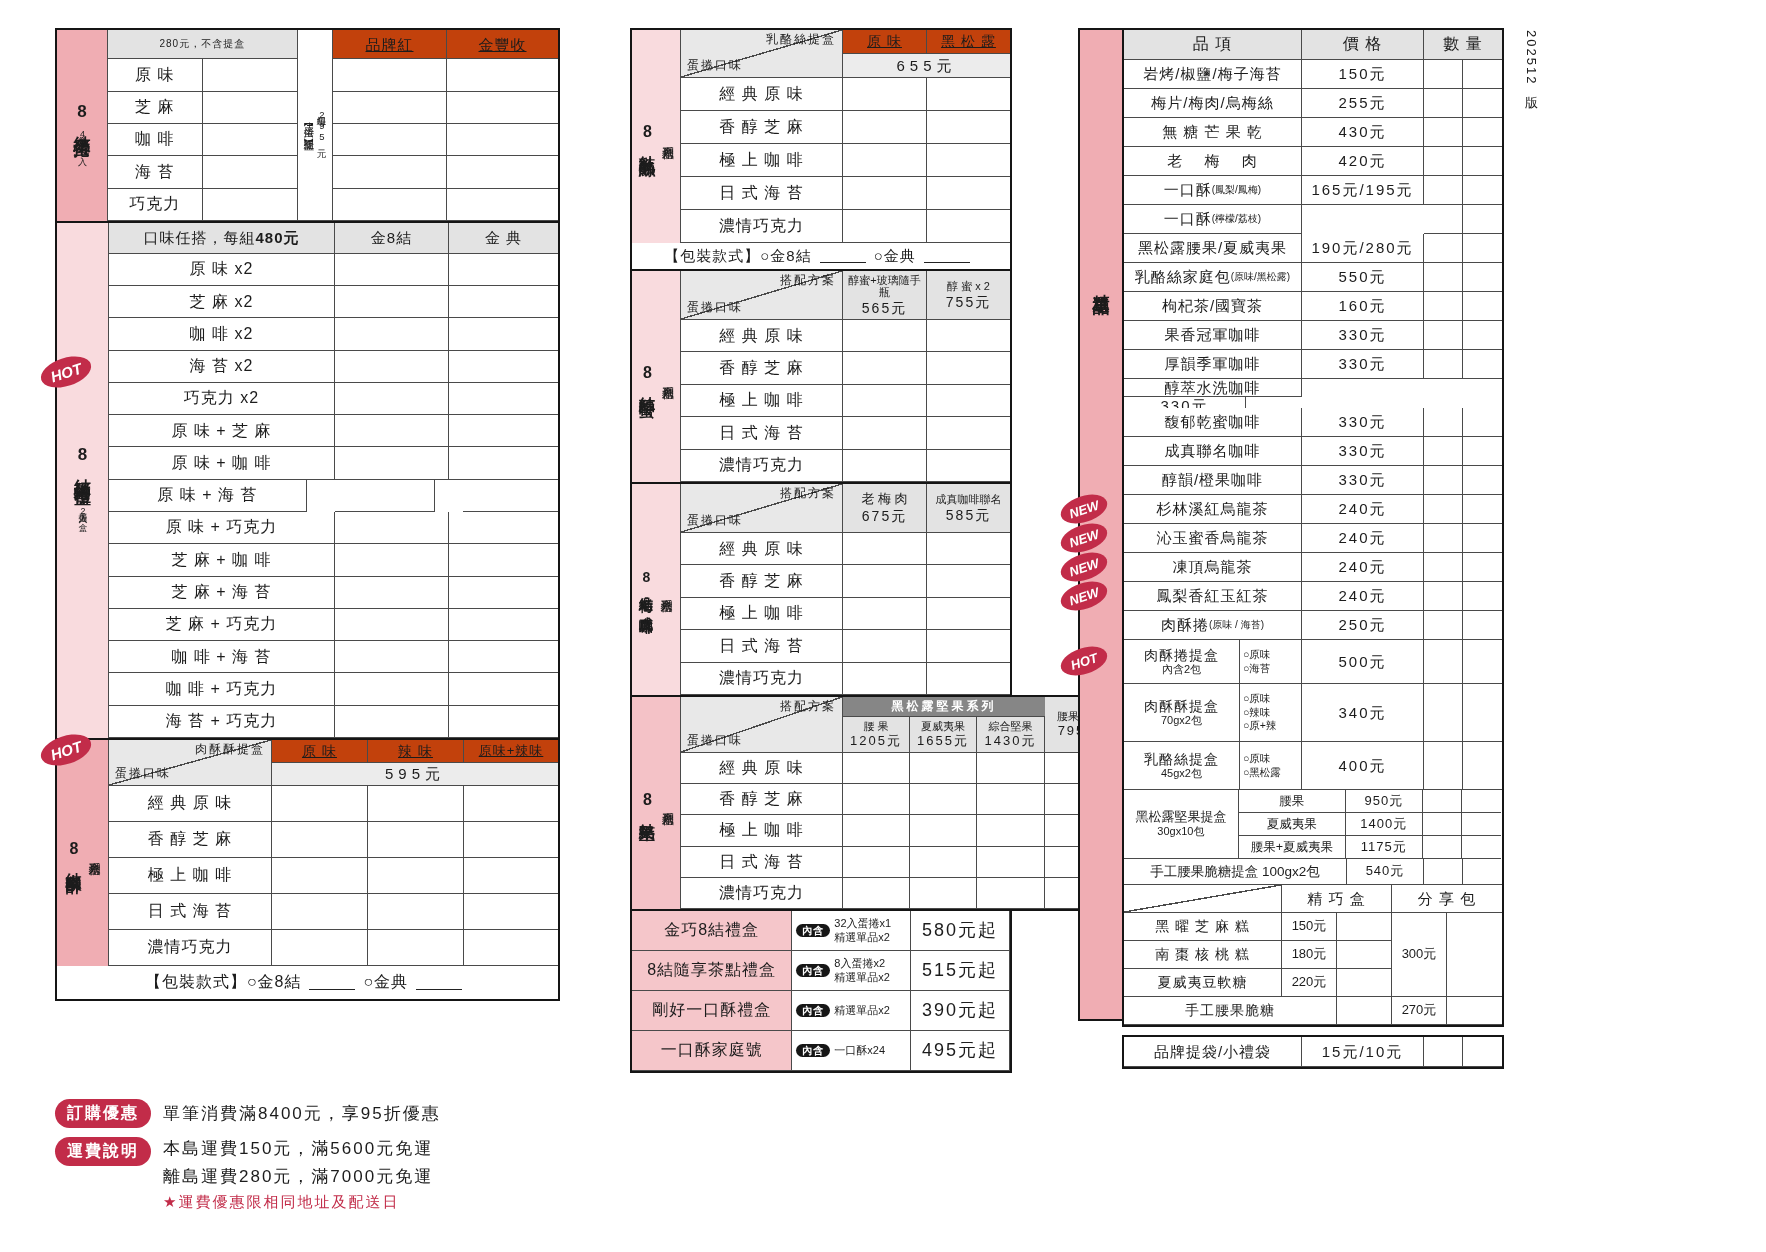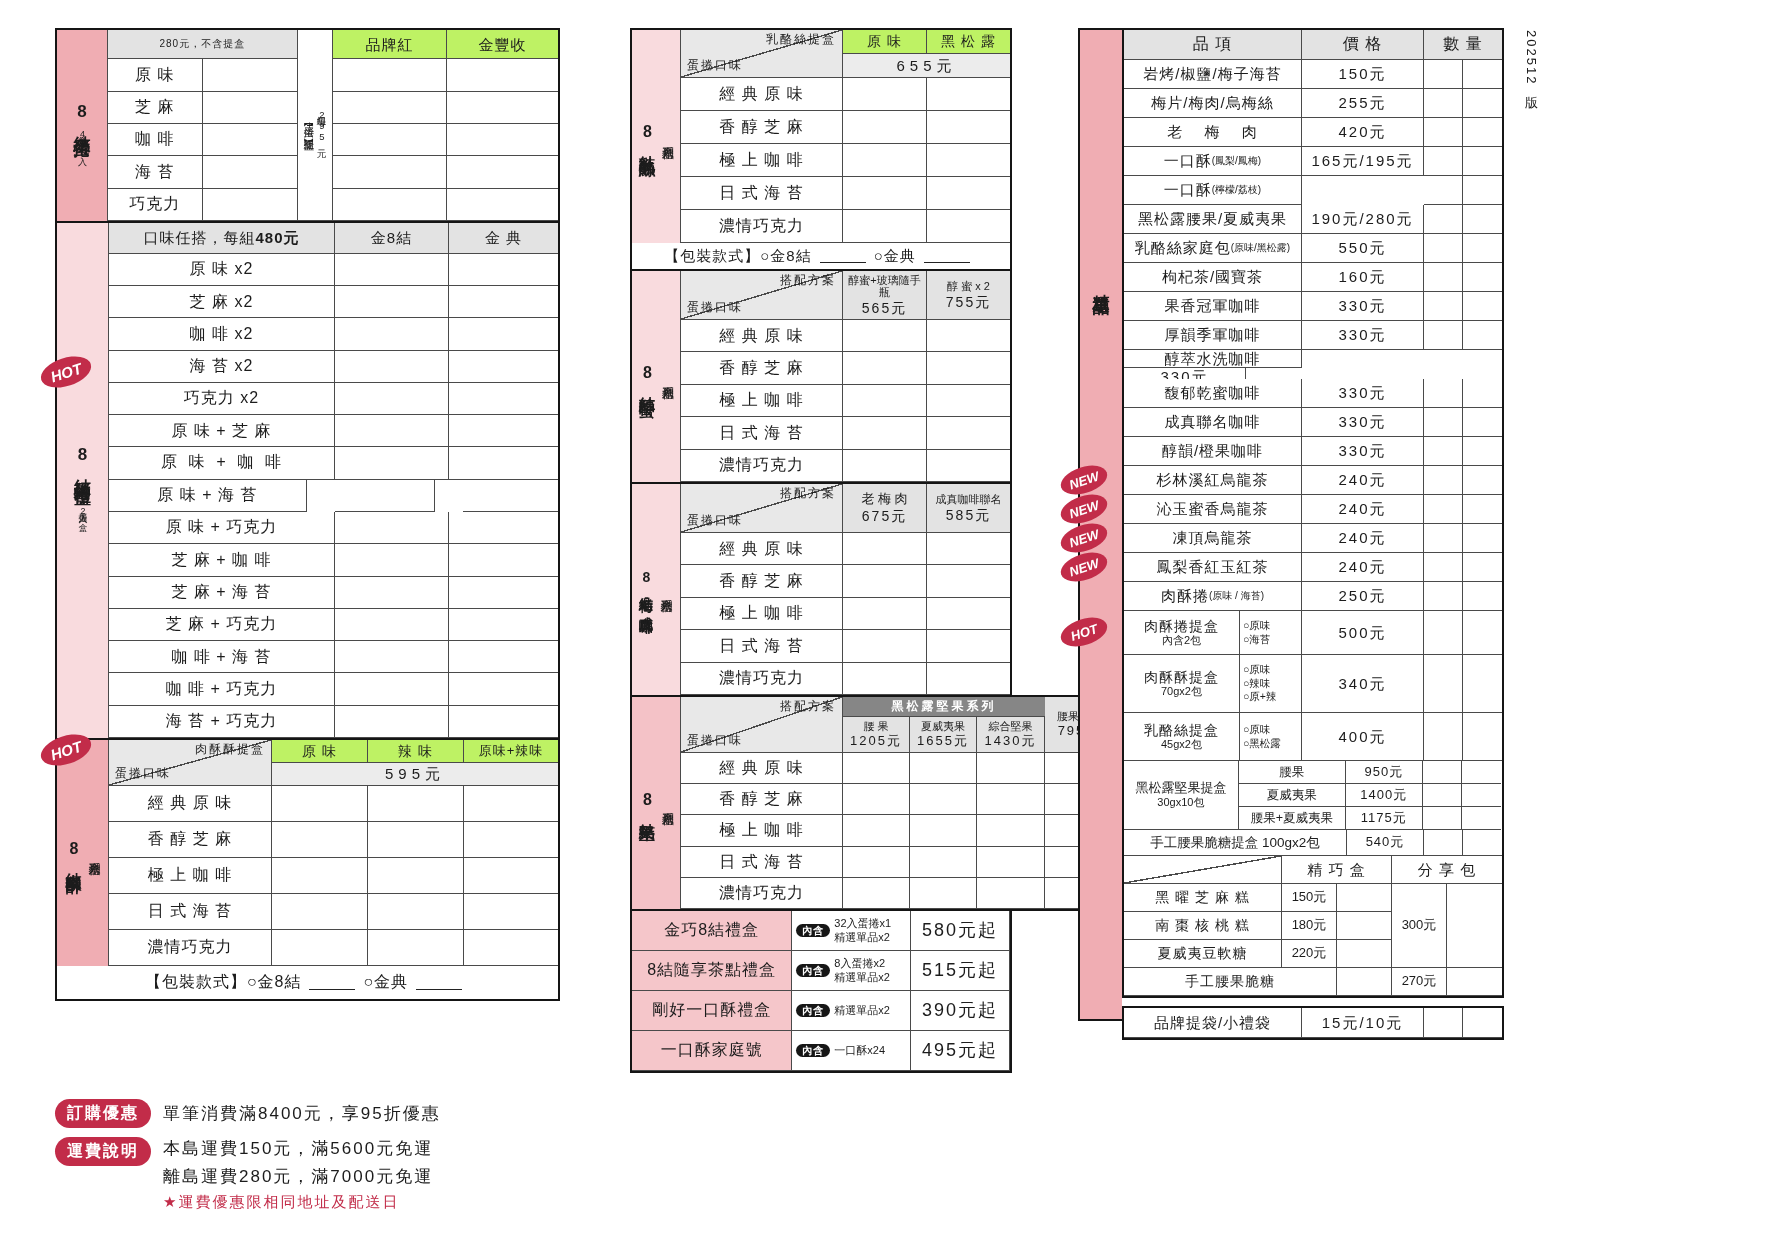--- a/index.html
+++ b/index.html
@@ -6,21 +6,21 @@
   #page{position:relative;width:1766px;height:1252px;background:#fff;
         font-family:"Liberation Sans","DejaVu Sans",sans-serif;color:#1c1c1c;overflow:hidden;}
   .tbl{border:2px solid #151515;background:#fff;box-sizing:border-box;display:flex;}
   .vcol{display:flex;flex-direction:column;}
   .rowc{display:flex;}
   .cell{box-sizing:border-box;display:flex;align-items:center;justify-content:center;
         border-right:1px solid #4a4a4a;border-bottom:1px solid #4a4a4a;background:#fff;
         font-size:16px;letter-spacing:1px;line-height:1.15;text-align:center;}
   .nbr{border-right:none!important;} .nbb{border-bottom:none!important;}
   .hdr{background:#e3e3e3;}
-  .hdr2{background:#bef264;}
+  .hdr2{background:#c2410c;text-decoration:underline;}
   .pricebar{background:#ececec;letter-spacing:5px;}
   .vtx{writing-mode:vertical-lr;text-orientation:upright;}
   .strip{background:#f0adb3;display:flex;flex-direction:column;align-items:center;
          border-right:1px solid #4a4a4a;box-sizing:border-box;justify-content:center;}
   .striplight{background:#f9dbde;}
   .stripmid{background:#f4c2c7;}
   .strip-main{font-weight:bold;font-size:17px;letter-spacing:2px;}
   .strip-tiny{font-size:9px;letter-spacing:0;}
   .diag{position:relative;background:#e8e8e8;
         background-image:linear-gradient(to bottom right,transparent calc(50% - 0.7px),#4a4a4a calc(50% - 0.7px),#4a4a4a calc(50% + 0.7px),transparent calc(50% + 0.7px));}
@@ -160,21 +160,21 @@
           <div class="rowc" style="height: 32.5px;">
           <div class="cell" style="width:226px;">巧克力 x2</div>
           <div class="cell" style="width:114px;"></div>
           <div class="cell nbr" style="width:109px;"></div>
         </div>
           <div class="rowc" style="height: 32.5px;">
           <div class="cell" style="width:226px;">原 味 + 芝 麻</div>
           <div class="cell" style="width:114px;"></div>
           <div class="cell nbr" style="width:109px;"></div>
         </div>
-          <div class="rowc" style="height: 32.5px; font-family: Liberation Mono, monospace;">
+          <div class="rowc" style="height: 32.5px;">
           <div class="cell" style="width:226px;">原 味 + 咖 啡</div>
           <div class="cell" style="width:114px;"></div>
           <div class="cell nbr" style="width:109px;"></div>
         </div>
           <div class="rowc" style="height: 32.5px; gap: 28px;">
           <div class="cell" style="width:226px;">原 味 + 海 苔</div>
           <div class="cell" style="width:114px;"></div>
           <div class="cell nbr" style="width:109px;"></div>
         </div>
           <div class="rowc" style="height: 32.5px;">
@@ -587,20 +587,30 @@
               <span>梅片/梅肉/烏梅絲</span>
 
             </div>
             <div class="cell rprice" style="width:122px;">255元</div>
             <div class="cell" style="width:39px;"></div>
             <div class="cell nbr" style="width:39px;"></div>
           </div>
             <div class="rowc" style="height: 29px; position: relative;">
 
             <div class="cell rname" style="width:178px;">
+              <span>無 糖 芒 果 乾</span>
+
+            </div>
+            <div class="cell rprice" style="width:122px;">430元</div>
+            <div class="cell" style="width:39px;"></div>
+            <div class="cell nbr" style="width:39px;"></div>
+          </div>
+            <div class="rowc" style="height: 29px; position: relative;">
+
+            <div class="cell rname" style="width:178px;">
               <span>老　 梅 　肉</span>
 
             </div>
             <div class="cell rprice" style="width:122px;">420元</div>
             <div class="cell" style="width:39px;"></div>
             <div class="cell nbr" style="width:39px;"></div>
           </div>
             <div class="rowc" style="height: 29px; position: relative;">
 
             <div class="cell rname" style="width:178px;">

